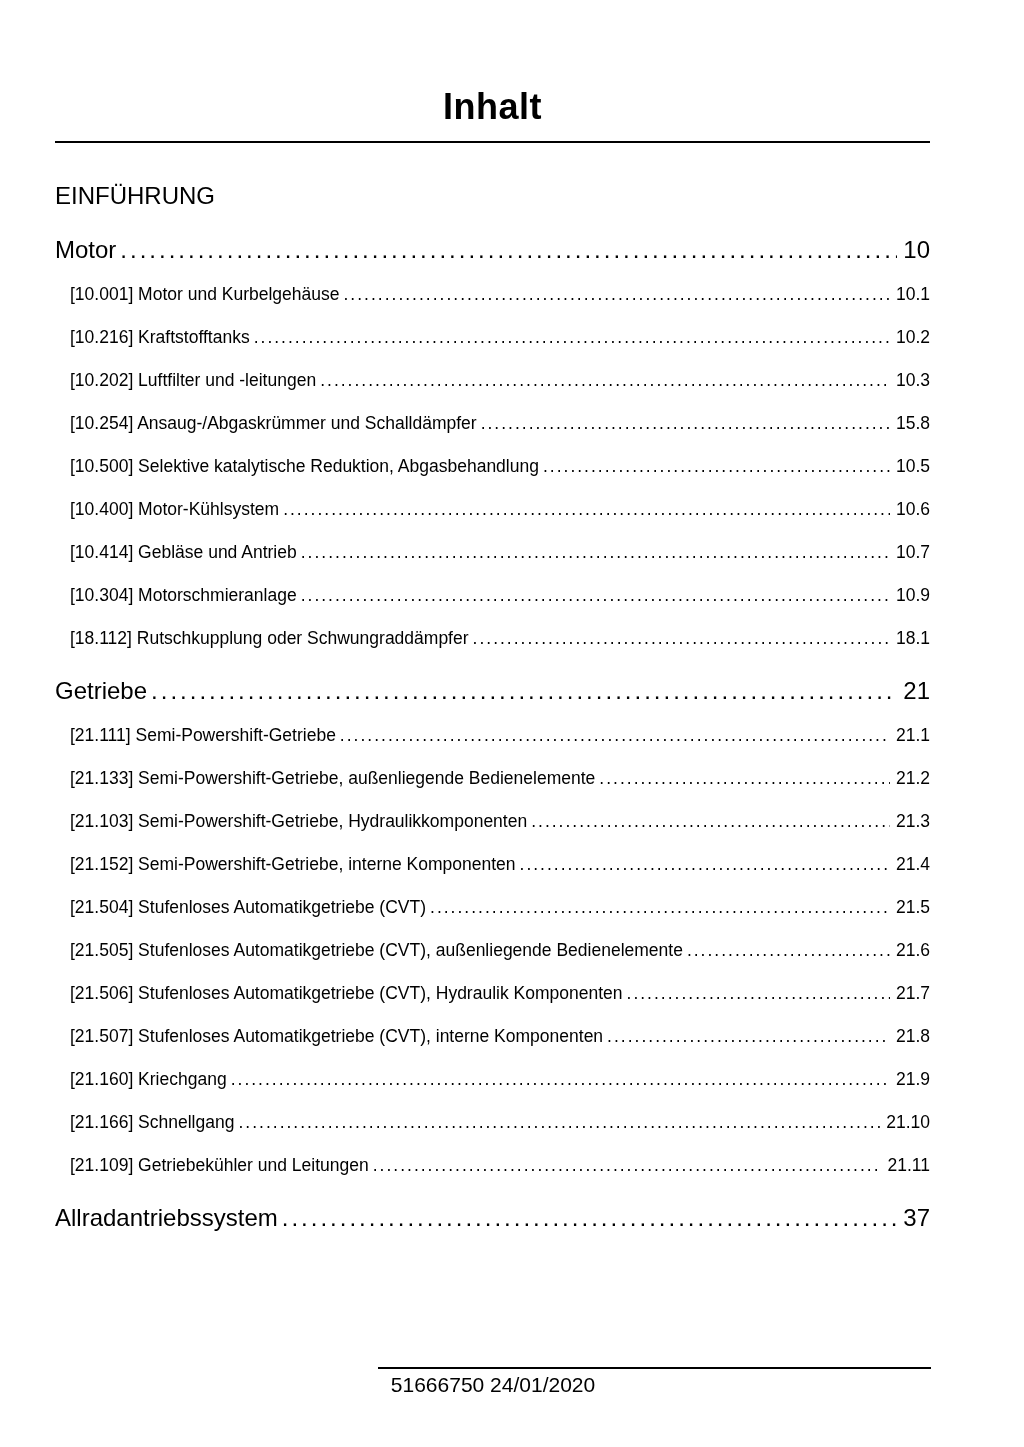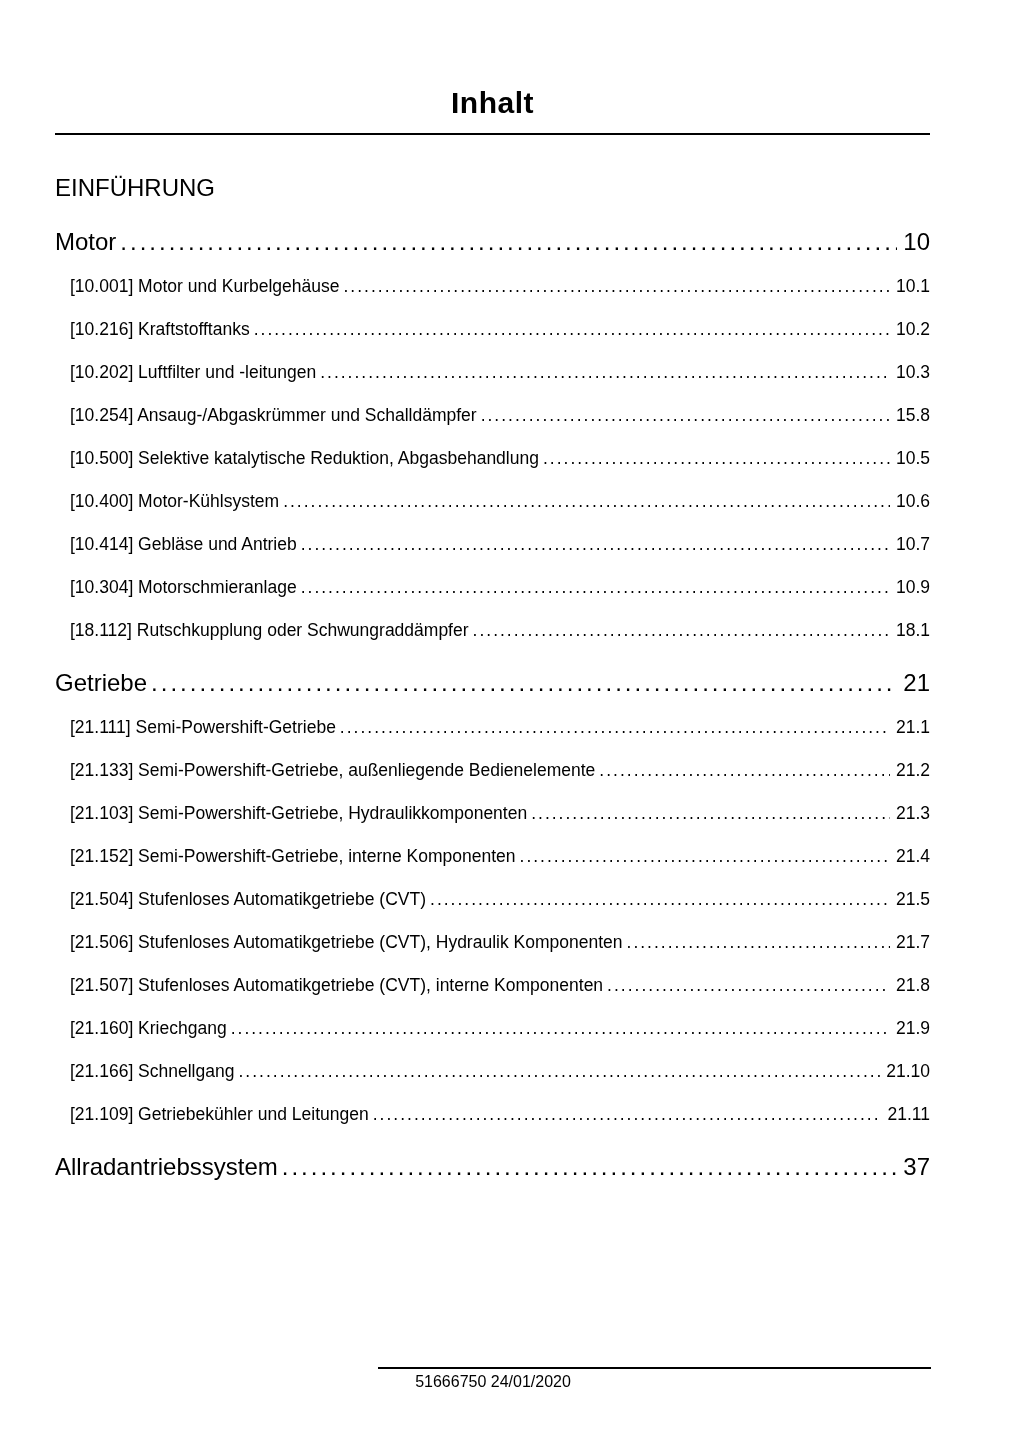--- a/index.html
+++ b/index.html
@@ -10,21 +10,21 @@
     position: relative;
     overflow: hidden;
     font-family: "Liberation Sans", sans-serif;
     color: #000;
   }
   .content {
     padding: 0 94px 0 55px;
   }
   .doc-title {
     text-align: center;
-    font-size: 30px;
+    font-size: 36px;
     font-weight: bold;
     padding-top: 86px;
     letter-spacing: 0.5px;
   }
   .title-rule {
     border: none;
     border-top: 2px solid #000;
     margin-top: 13px;
     height: 0;
   }
@@ -73,21 +73,21 @@
     width: 553px;
     border-top: 2px solid #000;
     height: 0;
   }
   .footer-text {
     position: absolute;
     left: 55px;
     width: 876px;
     top: 6px;
     text-align: center;
-    font-size: 16px;
+    font-size: 21px;
   }
 </style>
 </head>
 <body>
 
 <div class="content">
   <div class="doc-title">Inhalt</div>
   <div class="title-rule"></div>
   <div class="toc">
   <div class="toc-section">
@@ -196,20 +196,25 @@
     <span class="dots"></span>
     <span class="page">21.4</span>
   </div>
 
   <div class="toc-line row-item">
     <span class="label">[21.504] Stufenloses Automatikgetriebe (CVT)</span>
     <span class="dots"></span>
     <span class="page">21.5</span>
   </div>
 
+  <div class="toc-line row-item">
+    <span class="label">[21.505] Stufenloses Automatikgetriebe (CVT), außenliegende Bedienelemente</span>
+    <span class="dots"></span>
+    <span class="page">21.6</span>
+  </div>
 
   <div class="toc-line row-item">
     <span class="label">[21.506] Stufenloses Automatikgetriebe (CVT), Hydraulik Komponenten</span>
     <span class="dots"></span>
     <span class="page">21.7</span>
   </div>
 
   <div class="toc-line row-item">
     <span class="label">[21.507] Stufenloses Automatikgetriebe (CVT), interne Komponenten</span>
     <span class="dots"></span>

